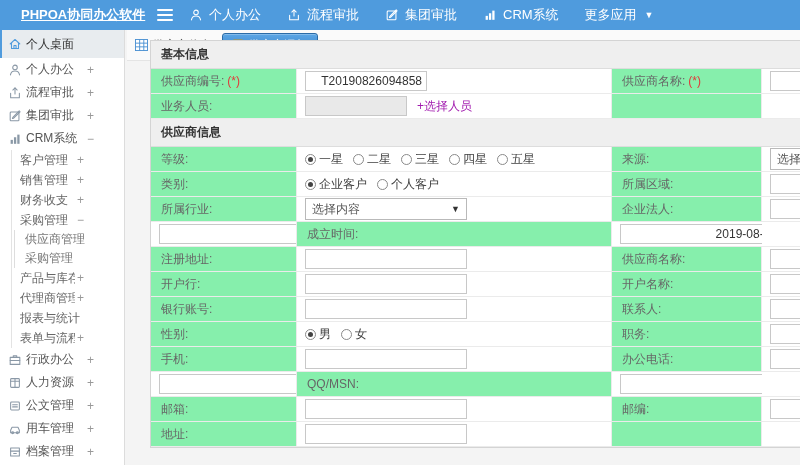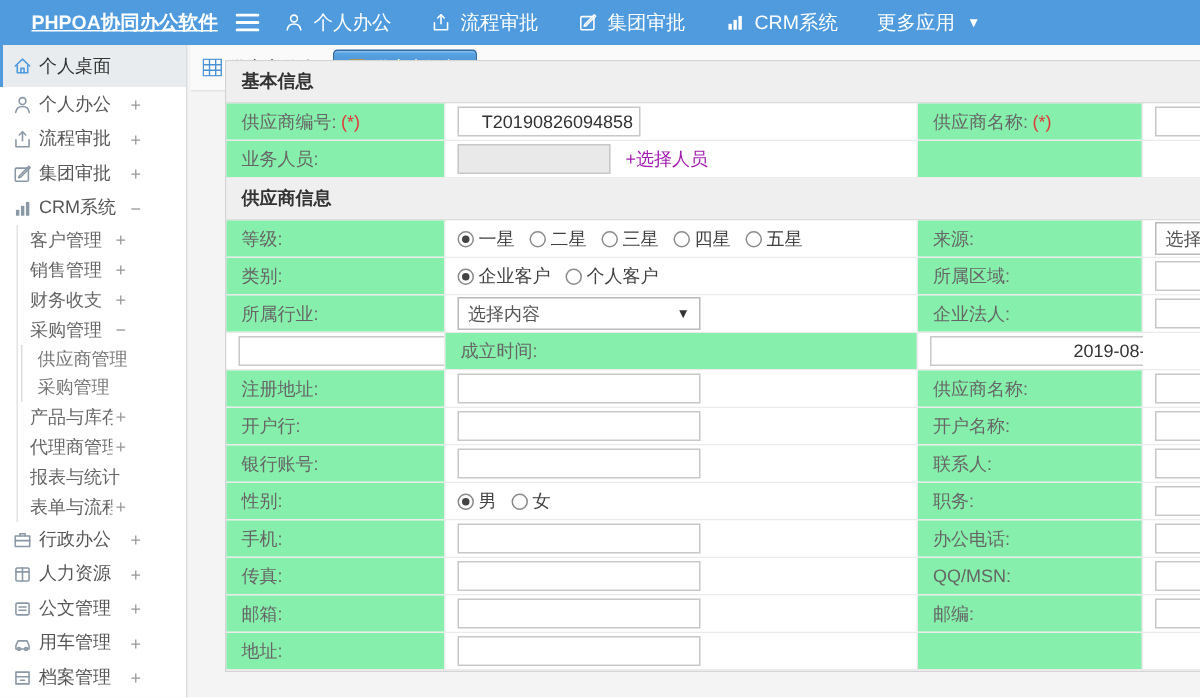--- a/index.html
+++ b/index.html
@@ -466,23 +466,20 @@
             <input class="tin" readonly="" value="" style="">
           </div>
           <div class="cell lab">
             <span>办公电话:</span>
           </div>
           <div class="cell">
             <input class="tin" readonly="" value="" style="">
           </div>
         </div>
         <div class="frow">
-          <div class="cell lab">
-            <span>传真:</span>
-          </div>
           <div class="cell">
             <input class="tin" readonly="" value="" style="">
           </div>
           <div class="cell lab">
             <span>QQ/MSN:</span>
           </div>
           <div class="cell">
             <input class="tin" readonly="" value="" style="">
           </div>
         </div>

